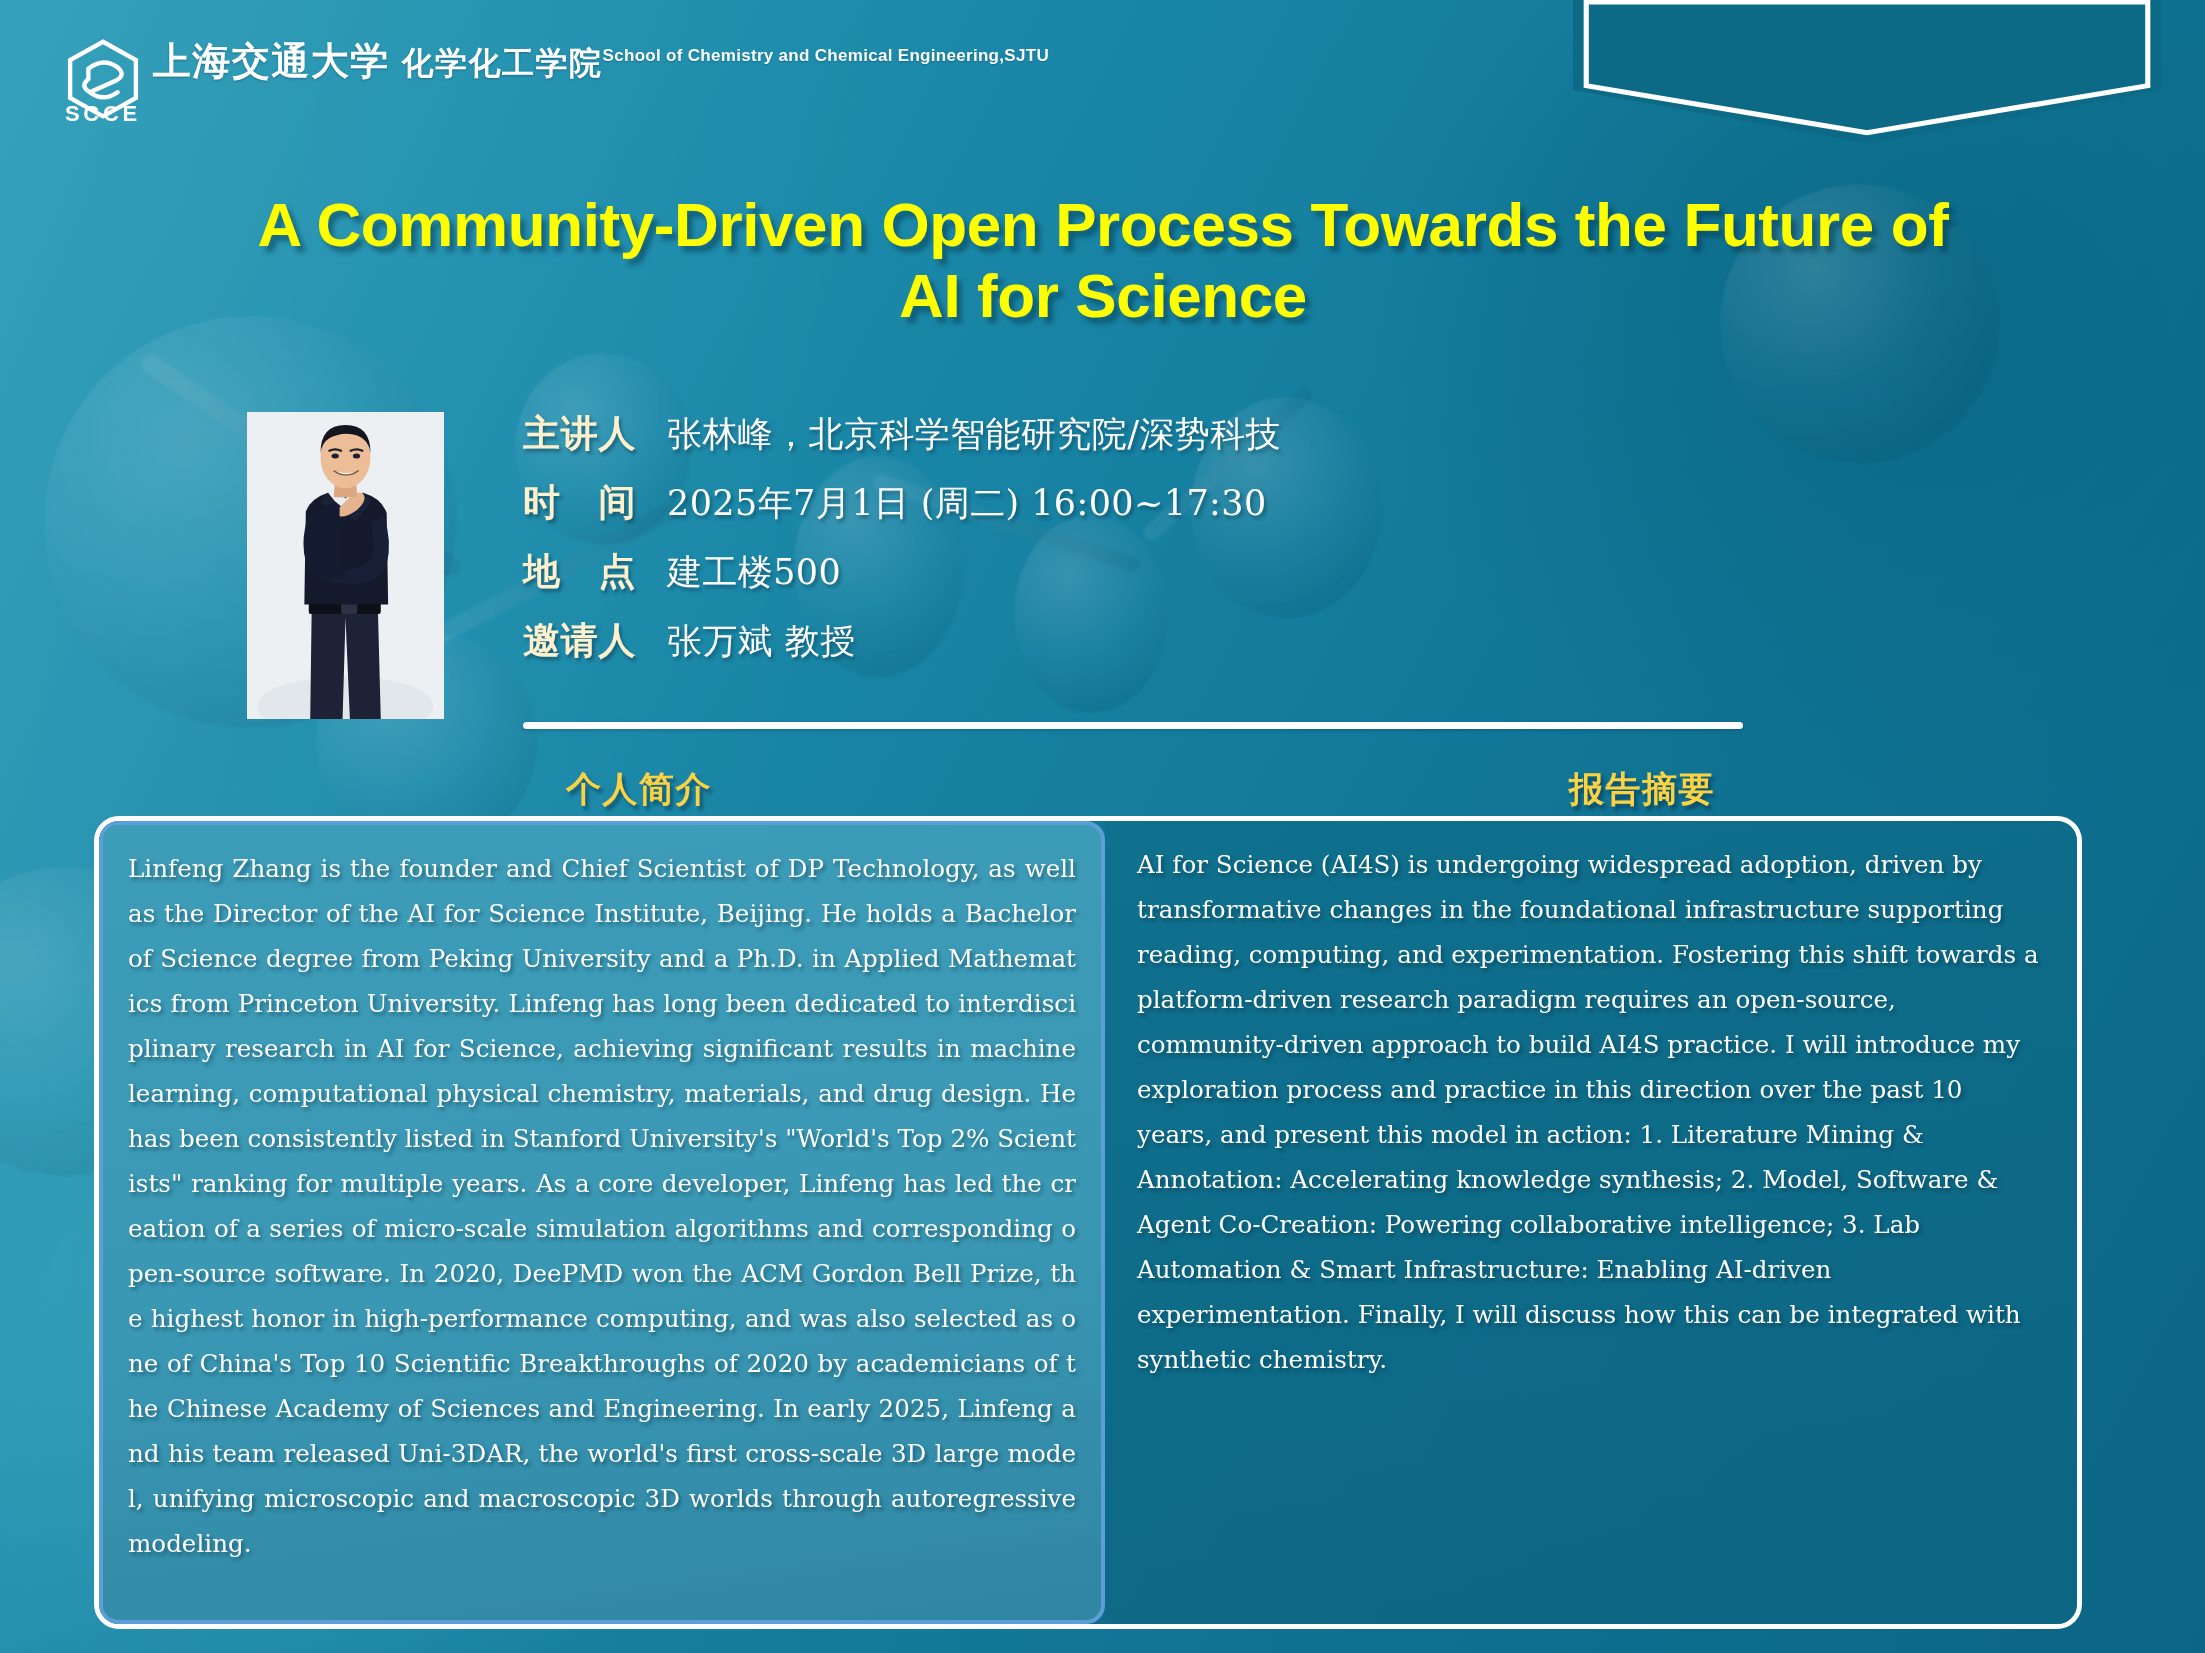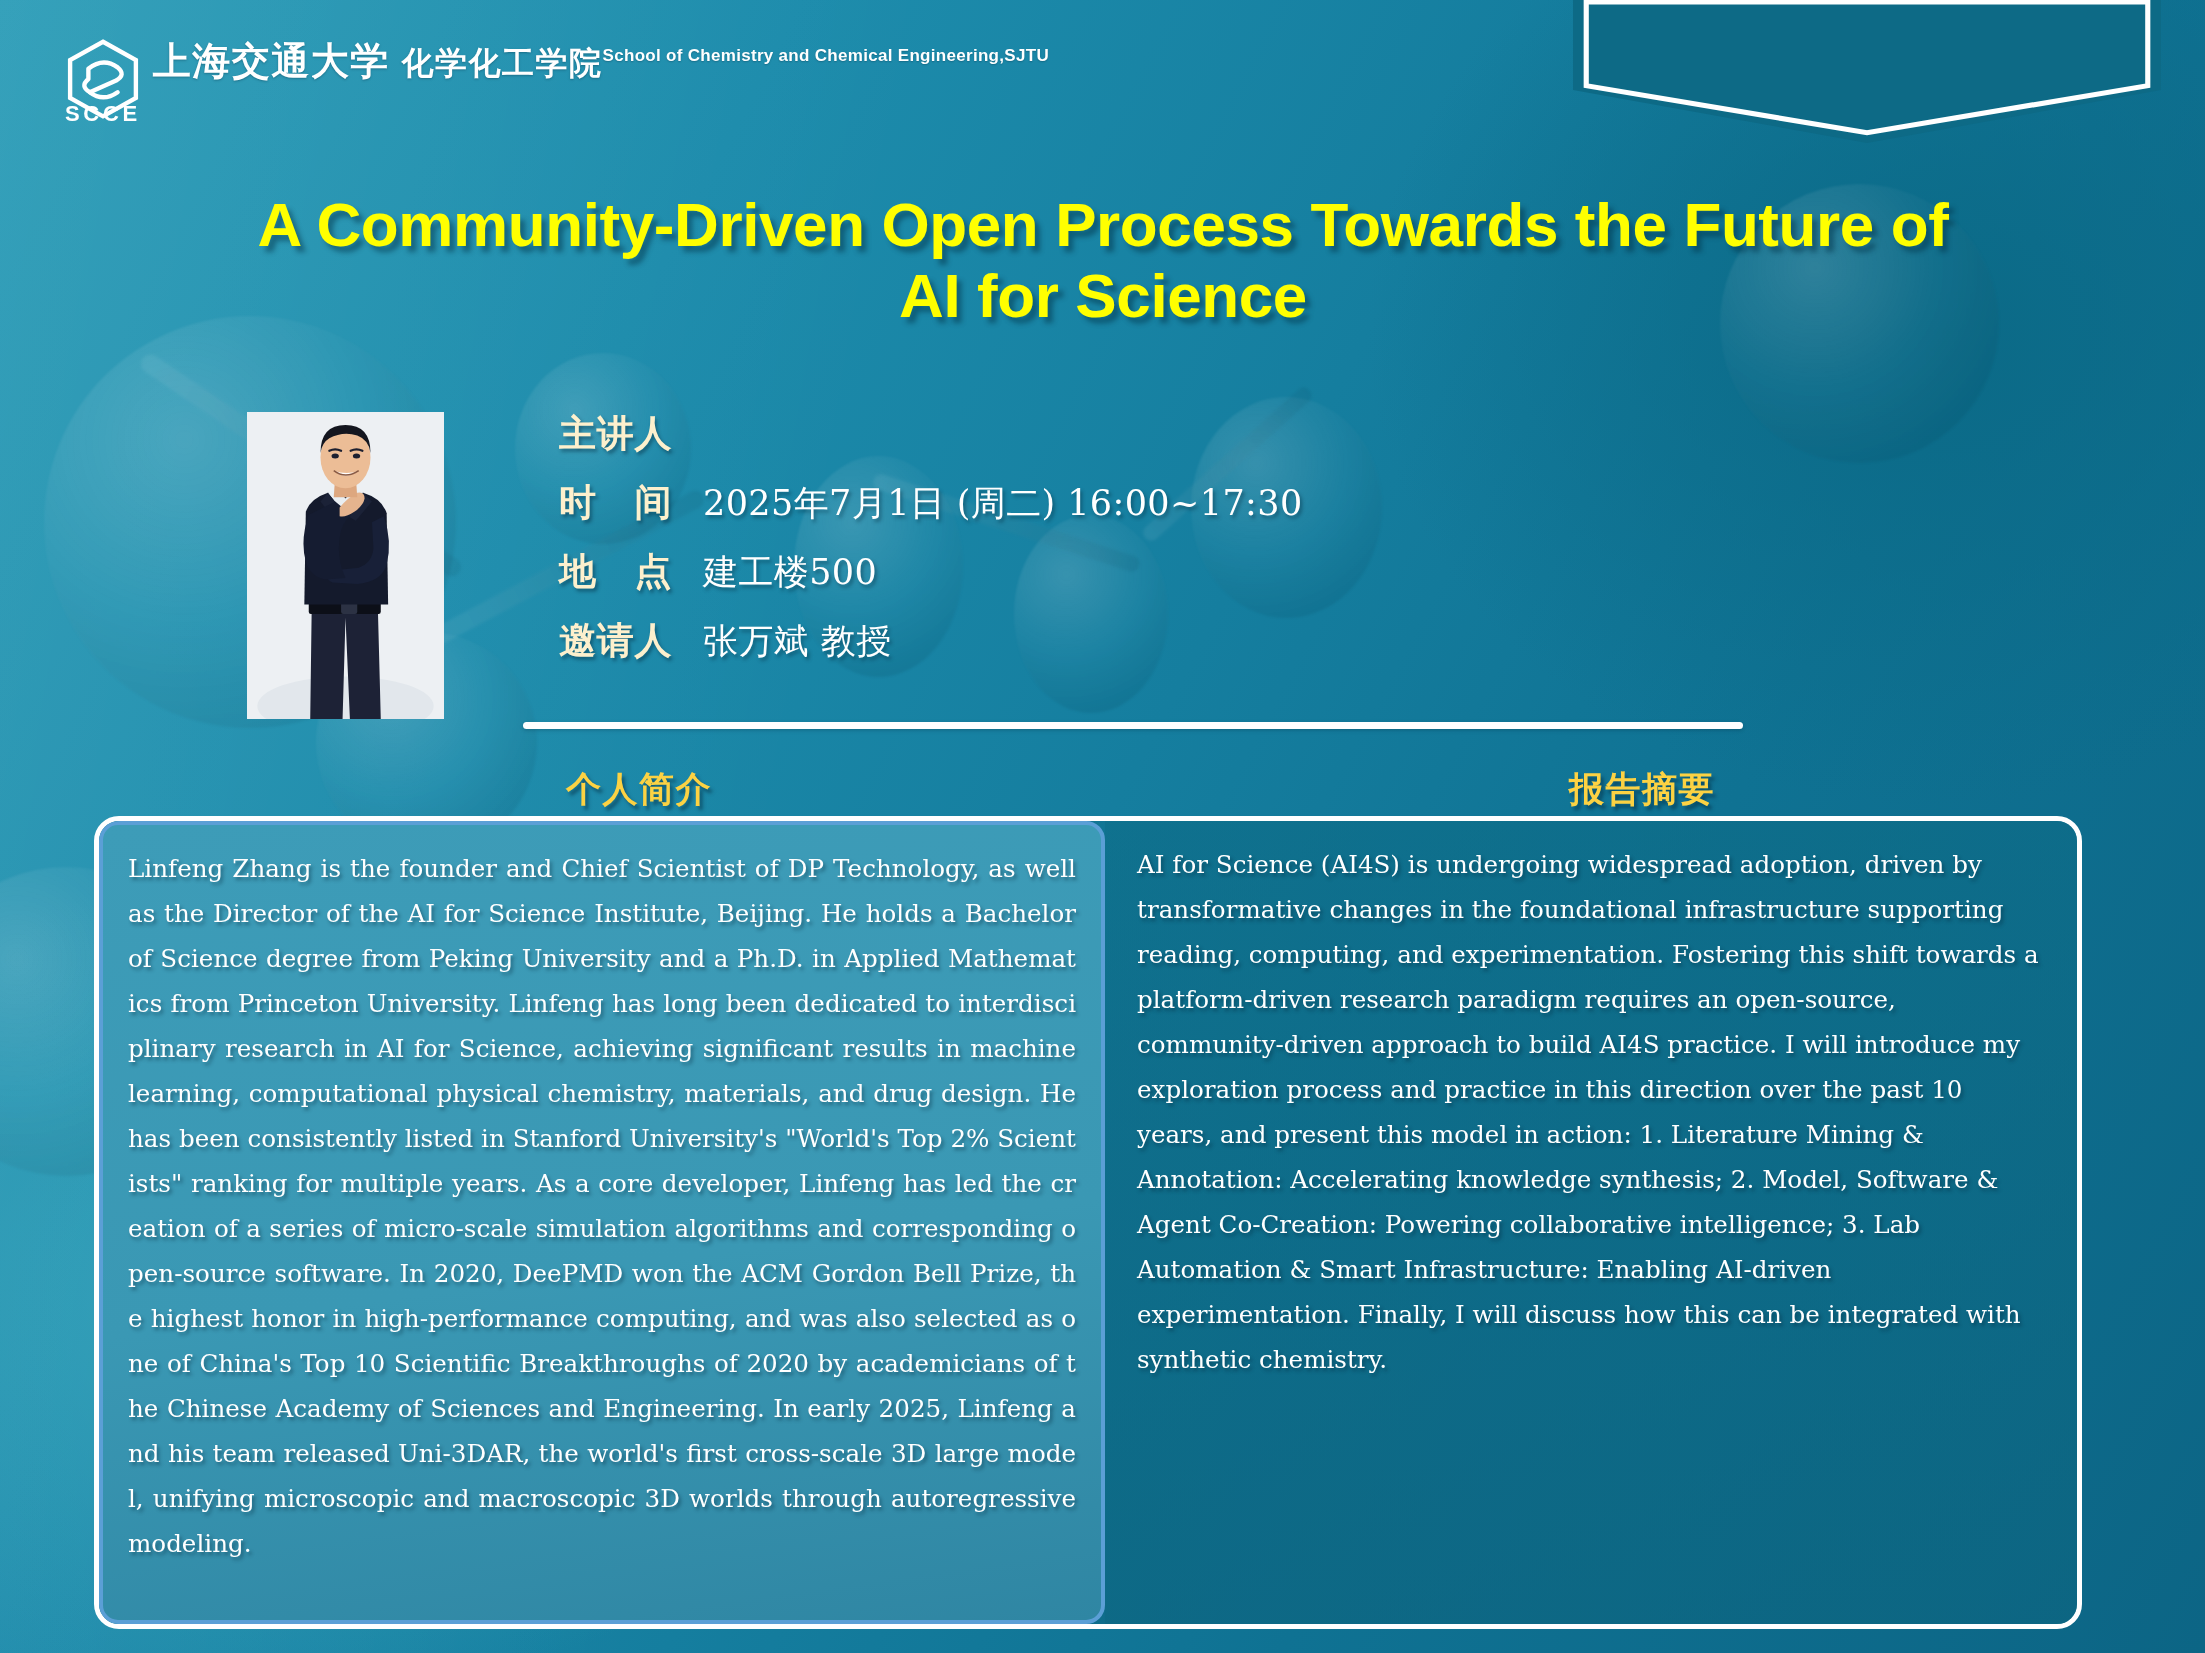--- a/index.html
+++ b/index.html
@@ -93,21 +93,21 @@
   #speaker-photo {
     position: absolute; left: 247px; top: 412px;
     width: 197px; height: 307px;
     background: linear-gradient(150deg, #e9edf0 0%, #f2f4f6 45%, #e3e8ec 100%);
     overflow: hidden;
   }
   #speaker-photo svg { display: block; width: 100%; height: 100%; }
 
   
   #info-block {
-    position: absolute; left: 523px; top: 409px; width: 1250px; margin-left: 36px;
+    position: absolute; left: 523px; top: 409px; width: 1250px;
   }
   .info-row { display: flex; align-items: baseline; margin-bottom: 19px; }
   .info-label {
     flex: none; width: 144px;
     color: #fdf0cd;
     font-family: "DejaVu Sans", sans-serif;
     font-size: 37px; font-weight: 700; letter-spacing: 0.7px;
     text-shadow: 2.2px 2.9px 3.7px rgba(0,35,55,.45);
     white-space: pre;
   }
@@ -255,20 +255,21 @@
     <path d="M112 53 Q120 49 128 53" stroke="#1d2030" stroke-width="3" fill="none" stroke-linecap="round"></path>
     <path d="M141 53 Q149 49 157 53" stroke="#1d2030" stroke-width="3" fill="none" stroke-linecap="round"></path>
     <path d="M118 80 Q134 94 152 80 Q136 86 118 80 Z" fill="#ffffff"></path>
     <path d="M118 80 Q134 92 152 80" stroke="#8a5a43" stroke-width="2" fill="none"></path>
   </svg>
 </div>
 
 <div id="info-block">
   <div class="info-row">
     <div class="info-label">主讲人</div>
+    <div class="info-value">张林峰，北京科学智能研究院/深势科技</div>
   </div>
   <div class="info-row">
     <div class="info-label">时　间</div>
     <div class="info-value">2025年7月1日 (周二) 16:00~17:30</div>
   </div>
   <div class="info-row">
     <div class="info-label">地　点</div>
     <div class="info-value">建工楼500</div>
   </div>
   <div class="info-row">

